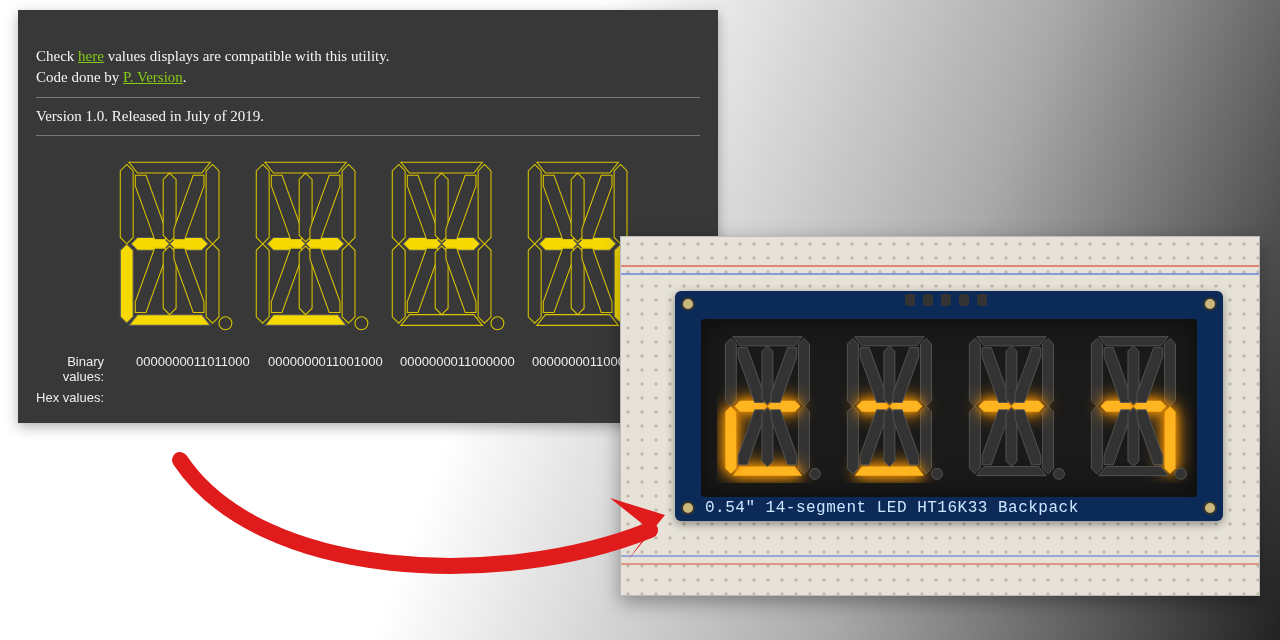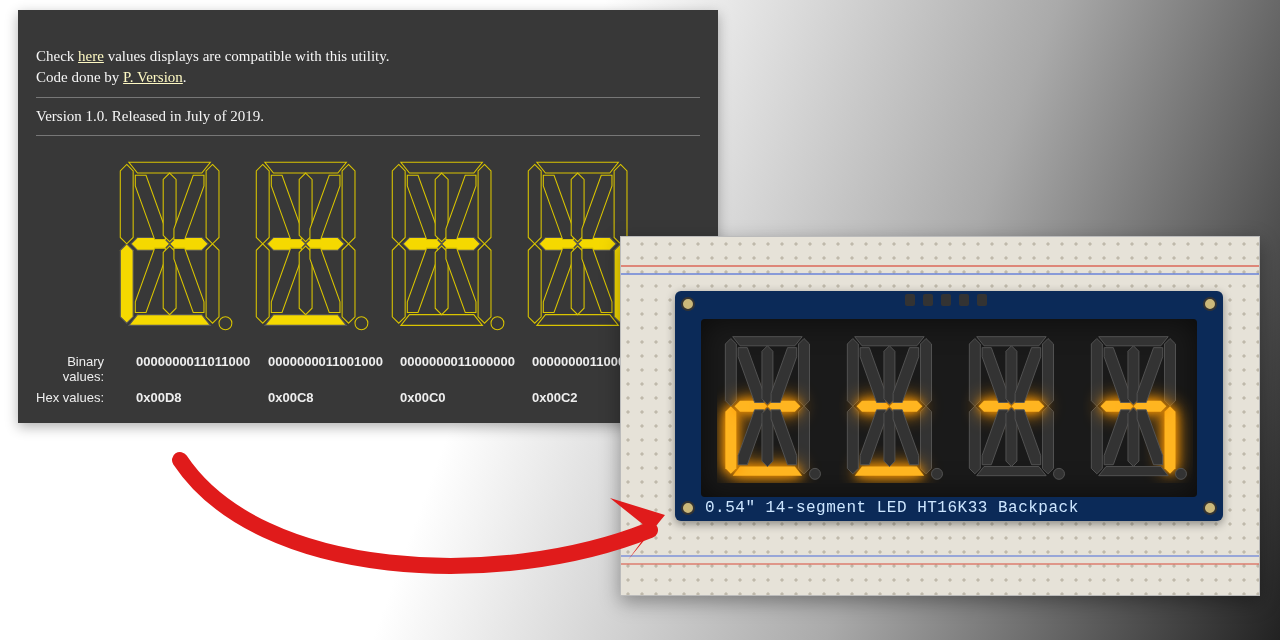--- a/index.html
+++ b/index.html
@@ -13,28 +13,28 @@
     position: absolute;
     left: 18px; top: 10px;
     width: 700px;
     background: #383838;
     color: #f5f5f5;
     padding: 16px 18px 18px 18px;
     box-shadow: 0 4px 12px rgba(0,0,0,.3);
   }
   .panel h1 { font-size: 30px; font-weight: bold; margin-bottom: 14px; }
   .panel .intro { font-size: 15px; line-height: 1.35; }
-  .panel .intro a { color: #fef9c3; text-decoration: underline; }
+  .panel .intro a { color: #84cc16; text-decoration: underline; }
   .panel hr { border: none; border-top: 1px solid #777; margin: 10px 0; }
   .panel .ver { font-size: 15px; }
   .digits-row { display: flex; gap: 18px; padding: 10px 0 12px 80px; }
   .values { font-family: Arial, sans-serif; font-size: 13px; color: #eee; }
   .values .row { display: flex; align-items: baseline; margin-top: 6px; }
   .values .lbl { width: 100px; text-align: right; padding-right: 32px; }
-  .values .cells { display: flex; font-weight: bold; }
+  .values .cells { display: flex; }
   .values .cell { width: 132px; }
   .digit svg { display: block; }
   .seg-off { fill: #383838; stroke: #d9c400; stroke-width: 1; }
   .seg-on  { fill: #f5d900; stroke: #555; stroke-width: 1; }
   .dot-off { fill: #383838; stroke: #d9c400; stroke-width: 1; }
 
   
   .photo {
     position: absolute;
     left: 620px; top: 236px;
@@ -189,26 +189,20 @@
       <div class="lbl">Binary values:</div>
       <div class="cells" id="binary-cells">
           <div class="cell">0000000011011000</div>
           <div class="cell">0000000011001000</div>
           <div class="cell">0000000011000000</div>
           <div class="cell">0000000011000010</div>
         </div>
     </div>
     <div class="row">
       <div class="lbl">Hex values:</div>
-      <div class="cells" id="hex-cells">
-          <div class="cell">0x00D8</div>
-          <div class="cell">0x00C8</div>
-          <div class="cell">0x00C0</div>
-          <div class="cell">0x00C2</div>
-        </div>
     </div>
   </div>
 </div>
 
 <div class="photo">
   <div class="breadboard"></div>
   <div class="bb-redline-top"></div>
     <div class="bb-blueline-top"></div>
   <div class="bb-redline-bot"></div>
     <div class="bb-blueline-bot"></div>

